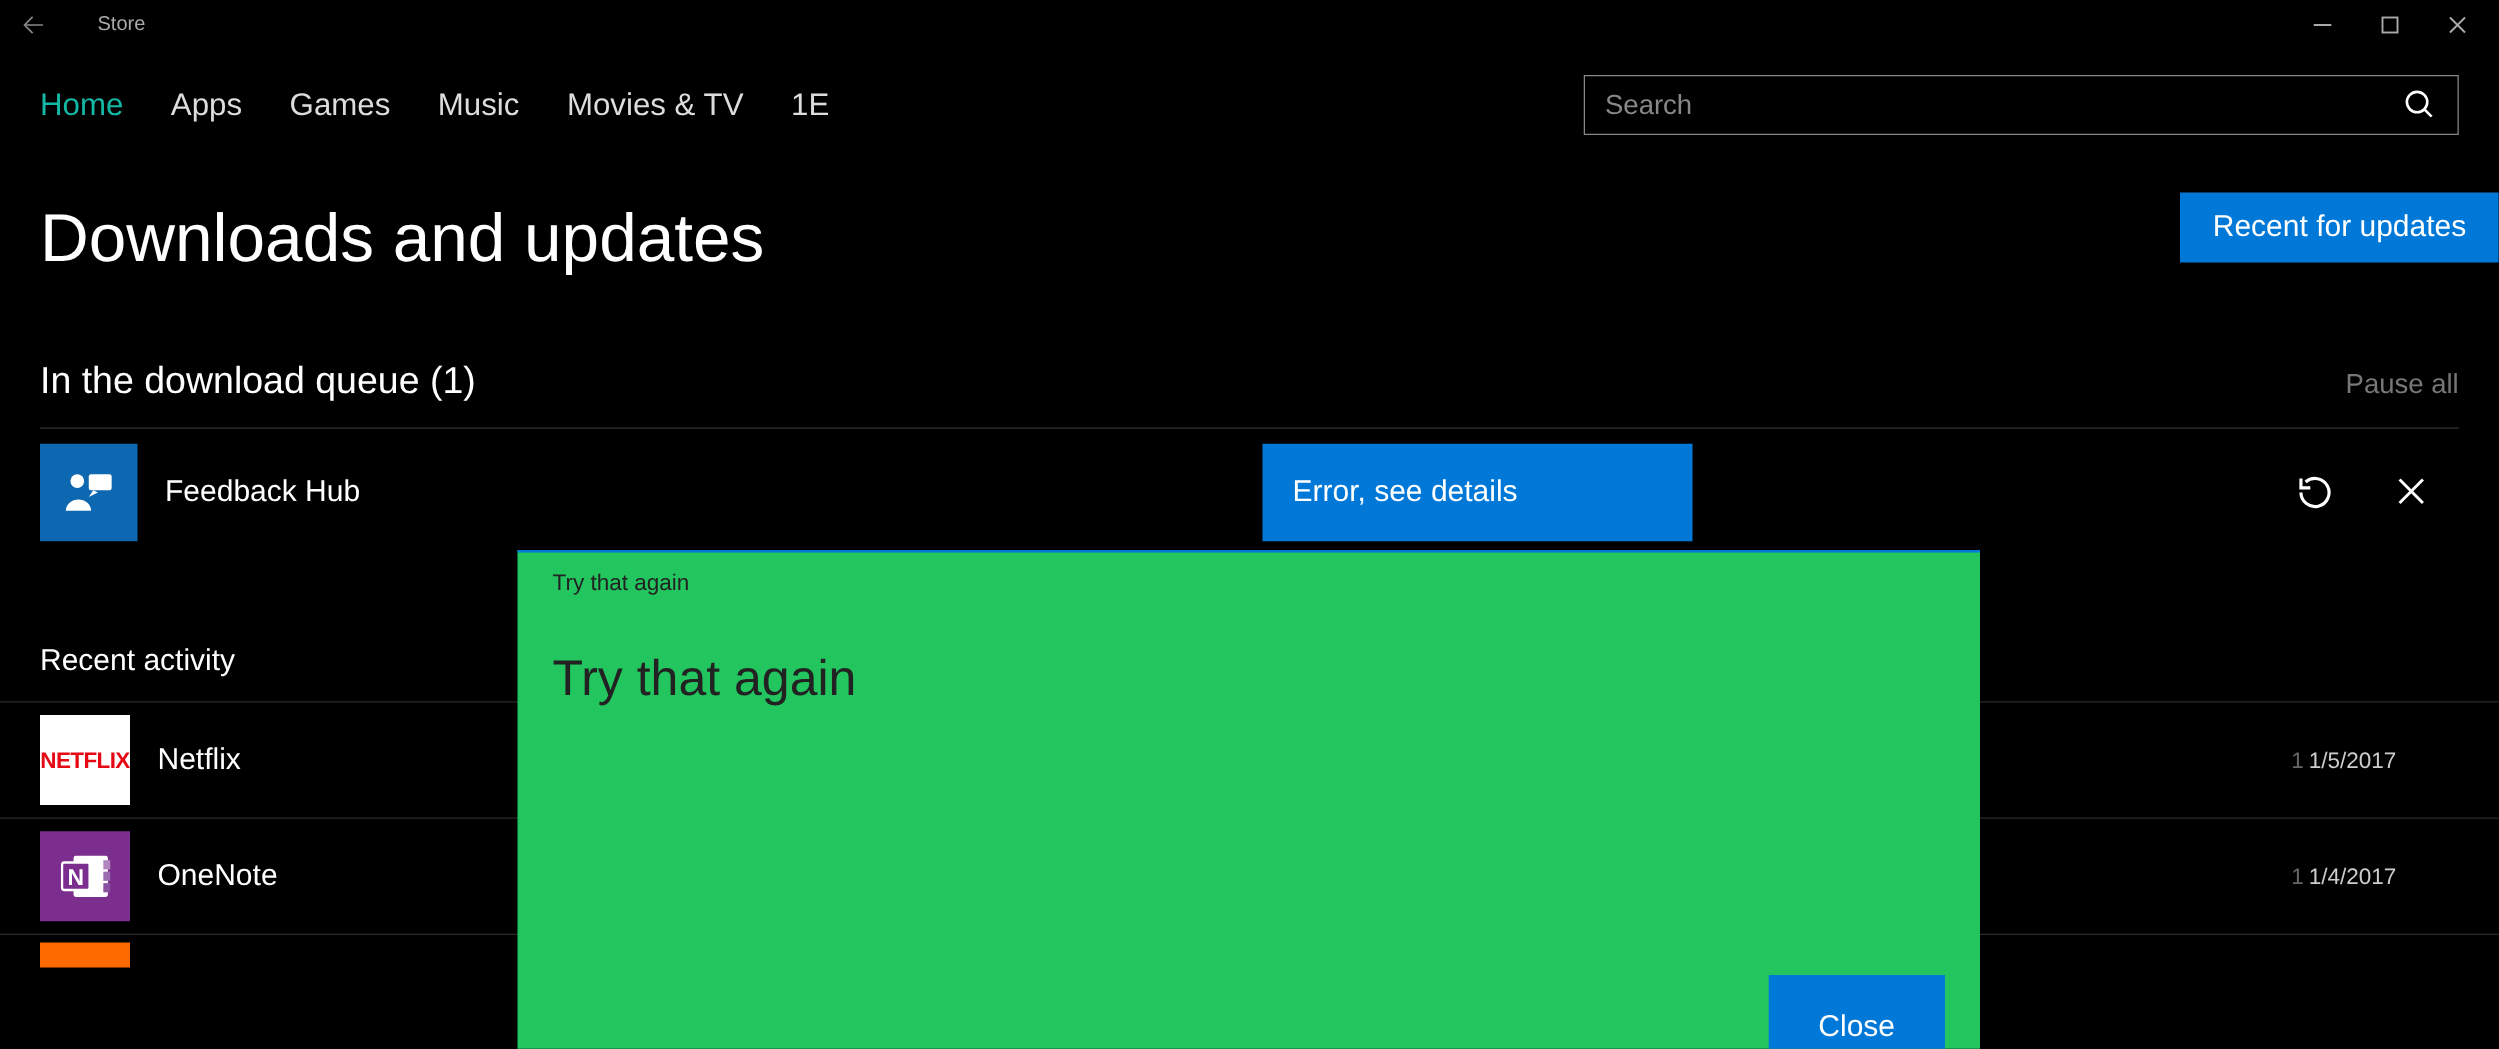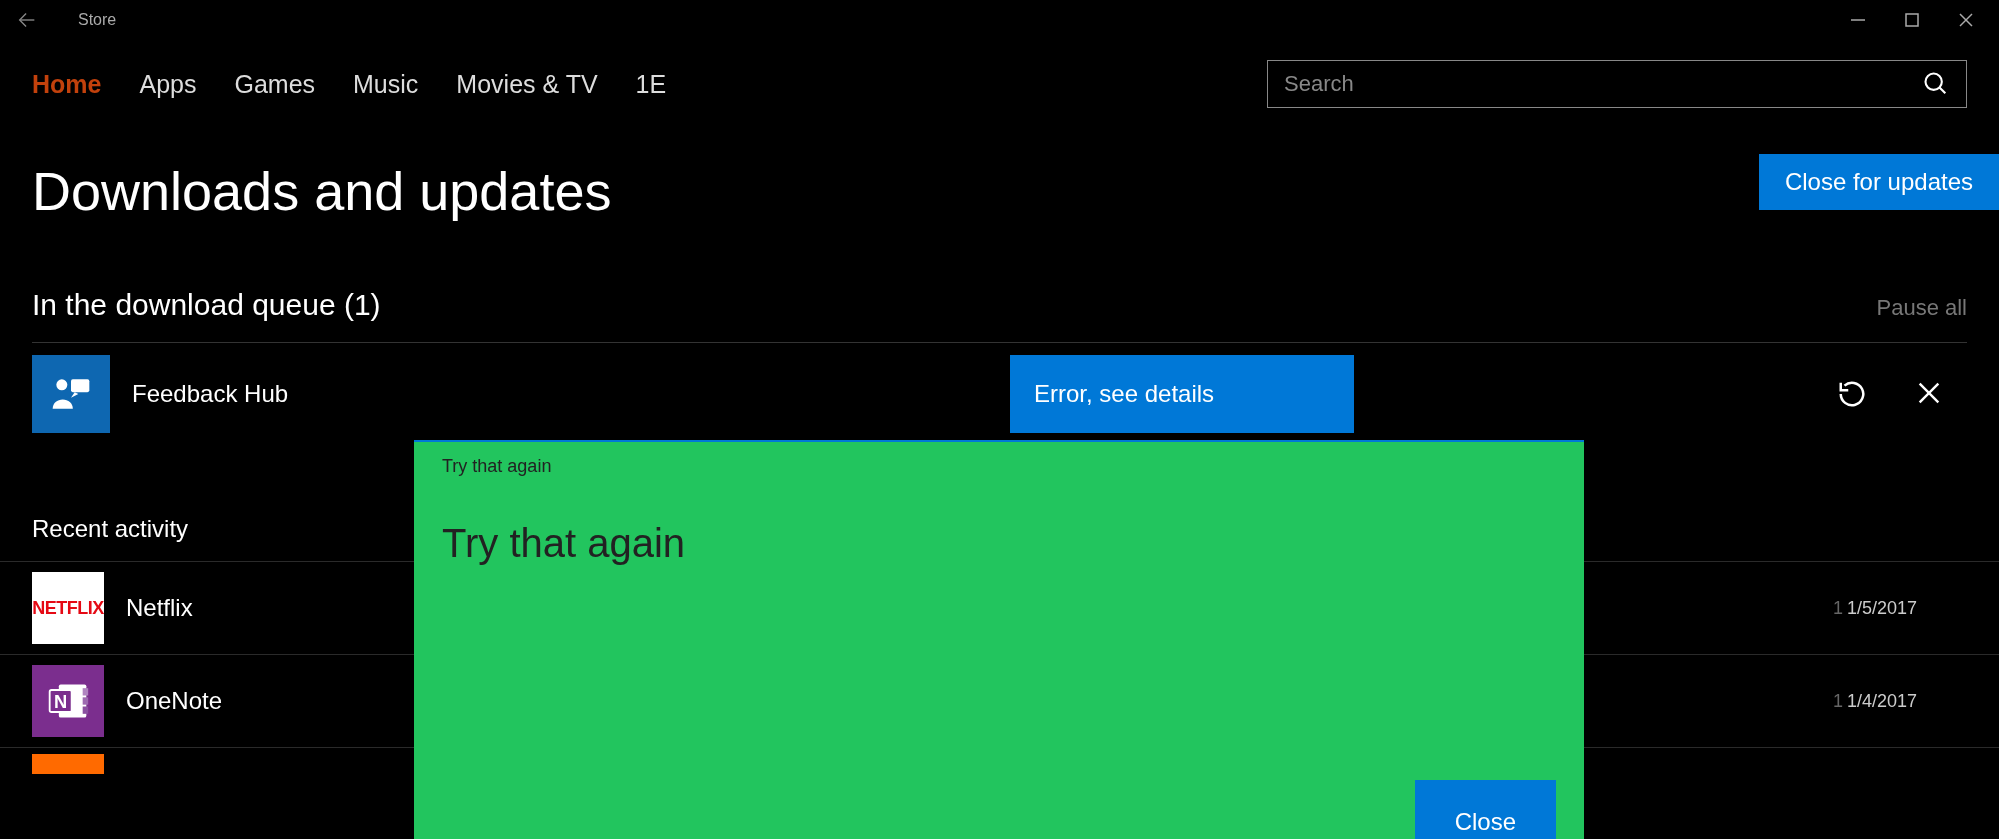--- a/index.html
+++ b/index.html
@@ -25,21 +25,21 @@
   .app-title { color: #aaa; font-size: 16px; }
   .win-controls { display: flex; align-items: center; gap: 36px; color: #bbb; font-size: 16px; padding-right: 8px;}
   .win-btn { width: 18px; height: 18px; display:flex; align-items:center; justify-content:center; }
   .nav {
     display: flex;
     align-items: center;
     padding: 20px 32px 24px 32px;
   }
   .nav-left { display: flex; gap: 38px; font-size: 25px; color: #fff; align-items: center;}
   .nav-item { color: #ddd; cursor: default; font-weight: 300;}
-  .nav-item.active { color: #c2410c; font-weight: 700; }
+  .nav-item.active { color: #14b8a6; font-weight: 400; }
   .nav-right { margin-left: auto; }
   .search-box {
     width: 700px;
     height: 48px;
     border: 1.5px solid #888;
     display: flex;
     align-items: center;
     padding: 0 16px;
     color: #aaa;
     font-size: 22px;
@@ -204,21 +204,21 @@
         <svg width="28" height="28" viewBox="0 0 24 24" fill="none" stroke="#fff" stroke-width="1.8">
             <circle cx="10" cy="10" r="7"></circle>
             <line x1="20" y1="20" x2="15" y2="15"></line>
           </svg>
       </span>
     </div>
   </div>
 </div>
 
 <div class="page-title">Downloads and updates</div>
-<div class="check-updates">Close for updates</div>
+<div class="check-updates">Recent for updates</div>
 
 <div class="section-row">
   <div class="section-title">In the download queue (1)</div>
   <div class="pause-all">Pause all</div>
 </div>
 <div class="divider"></div>
 
 <div class="queue-item">
   <div class="tile tile-blue">
     <svg width="44" height="44" viewBox="0 0 24 24" fill="#fff">

